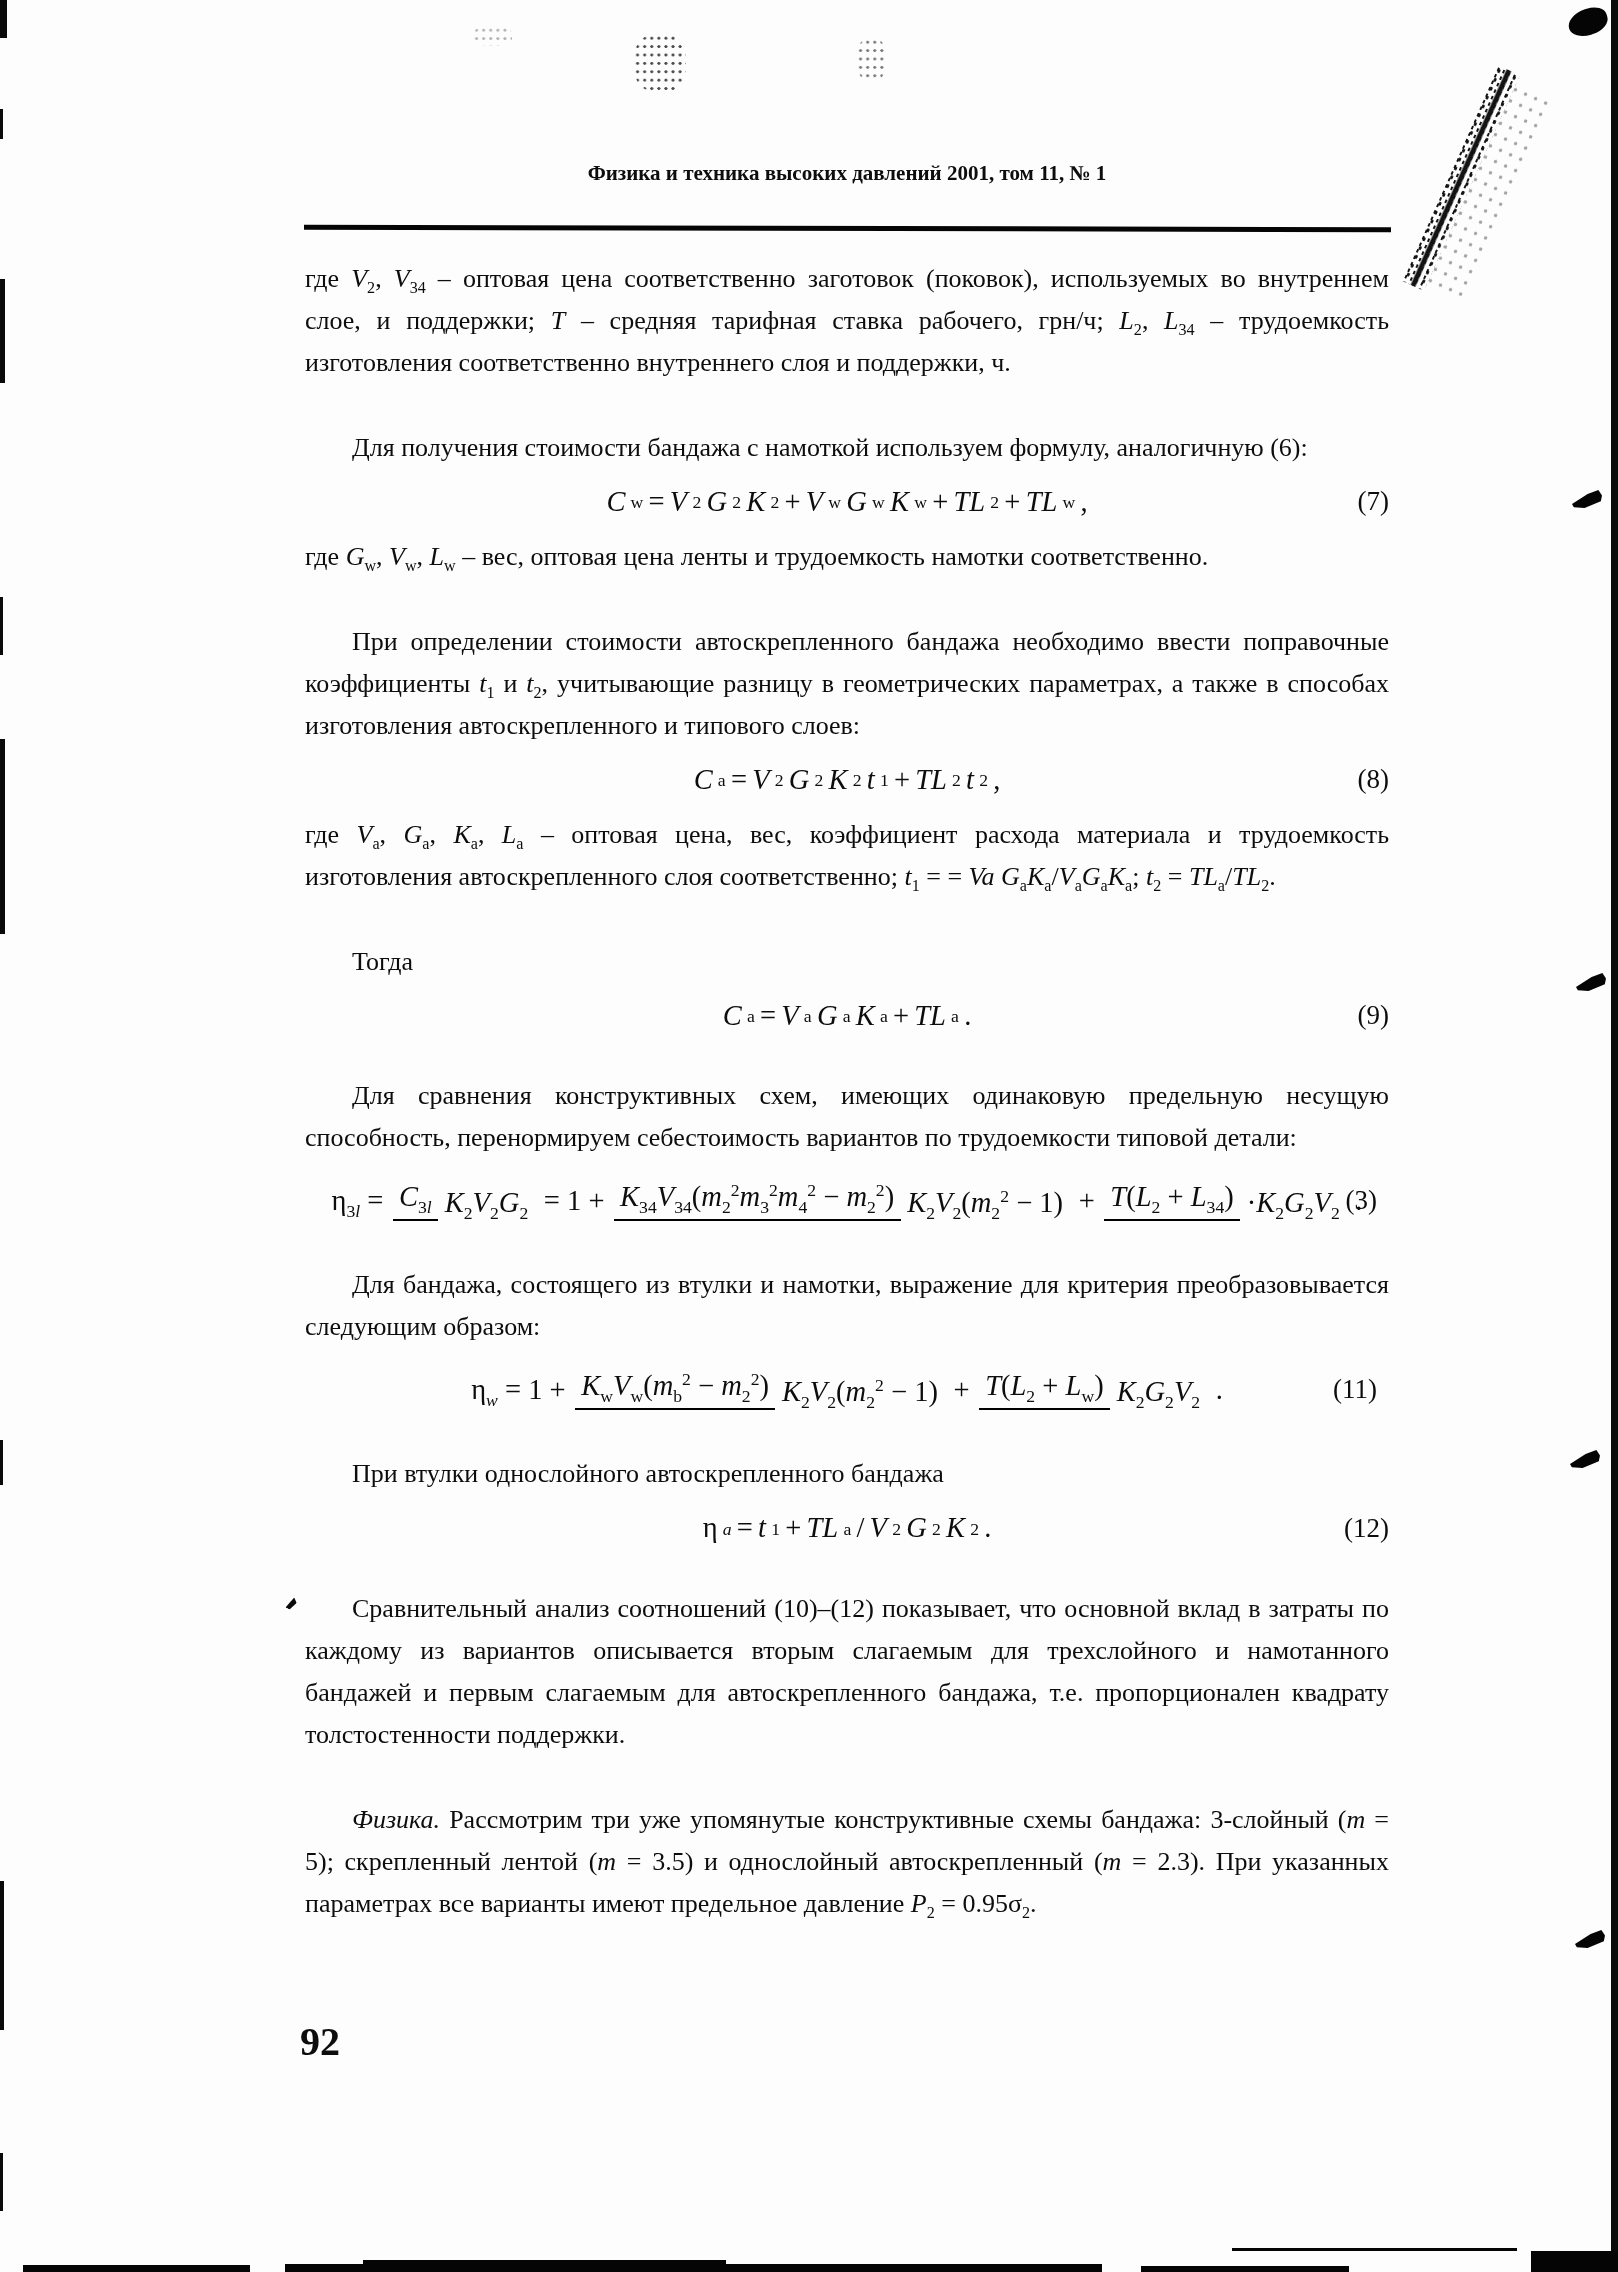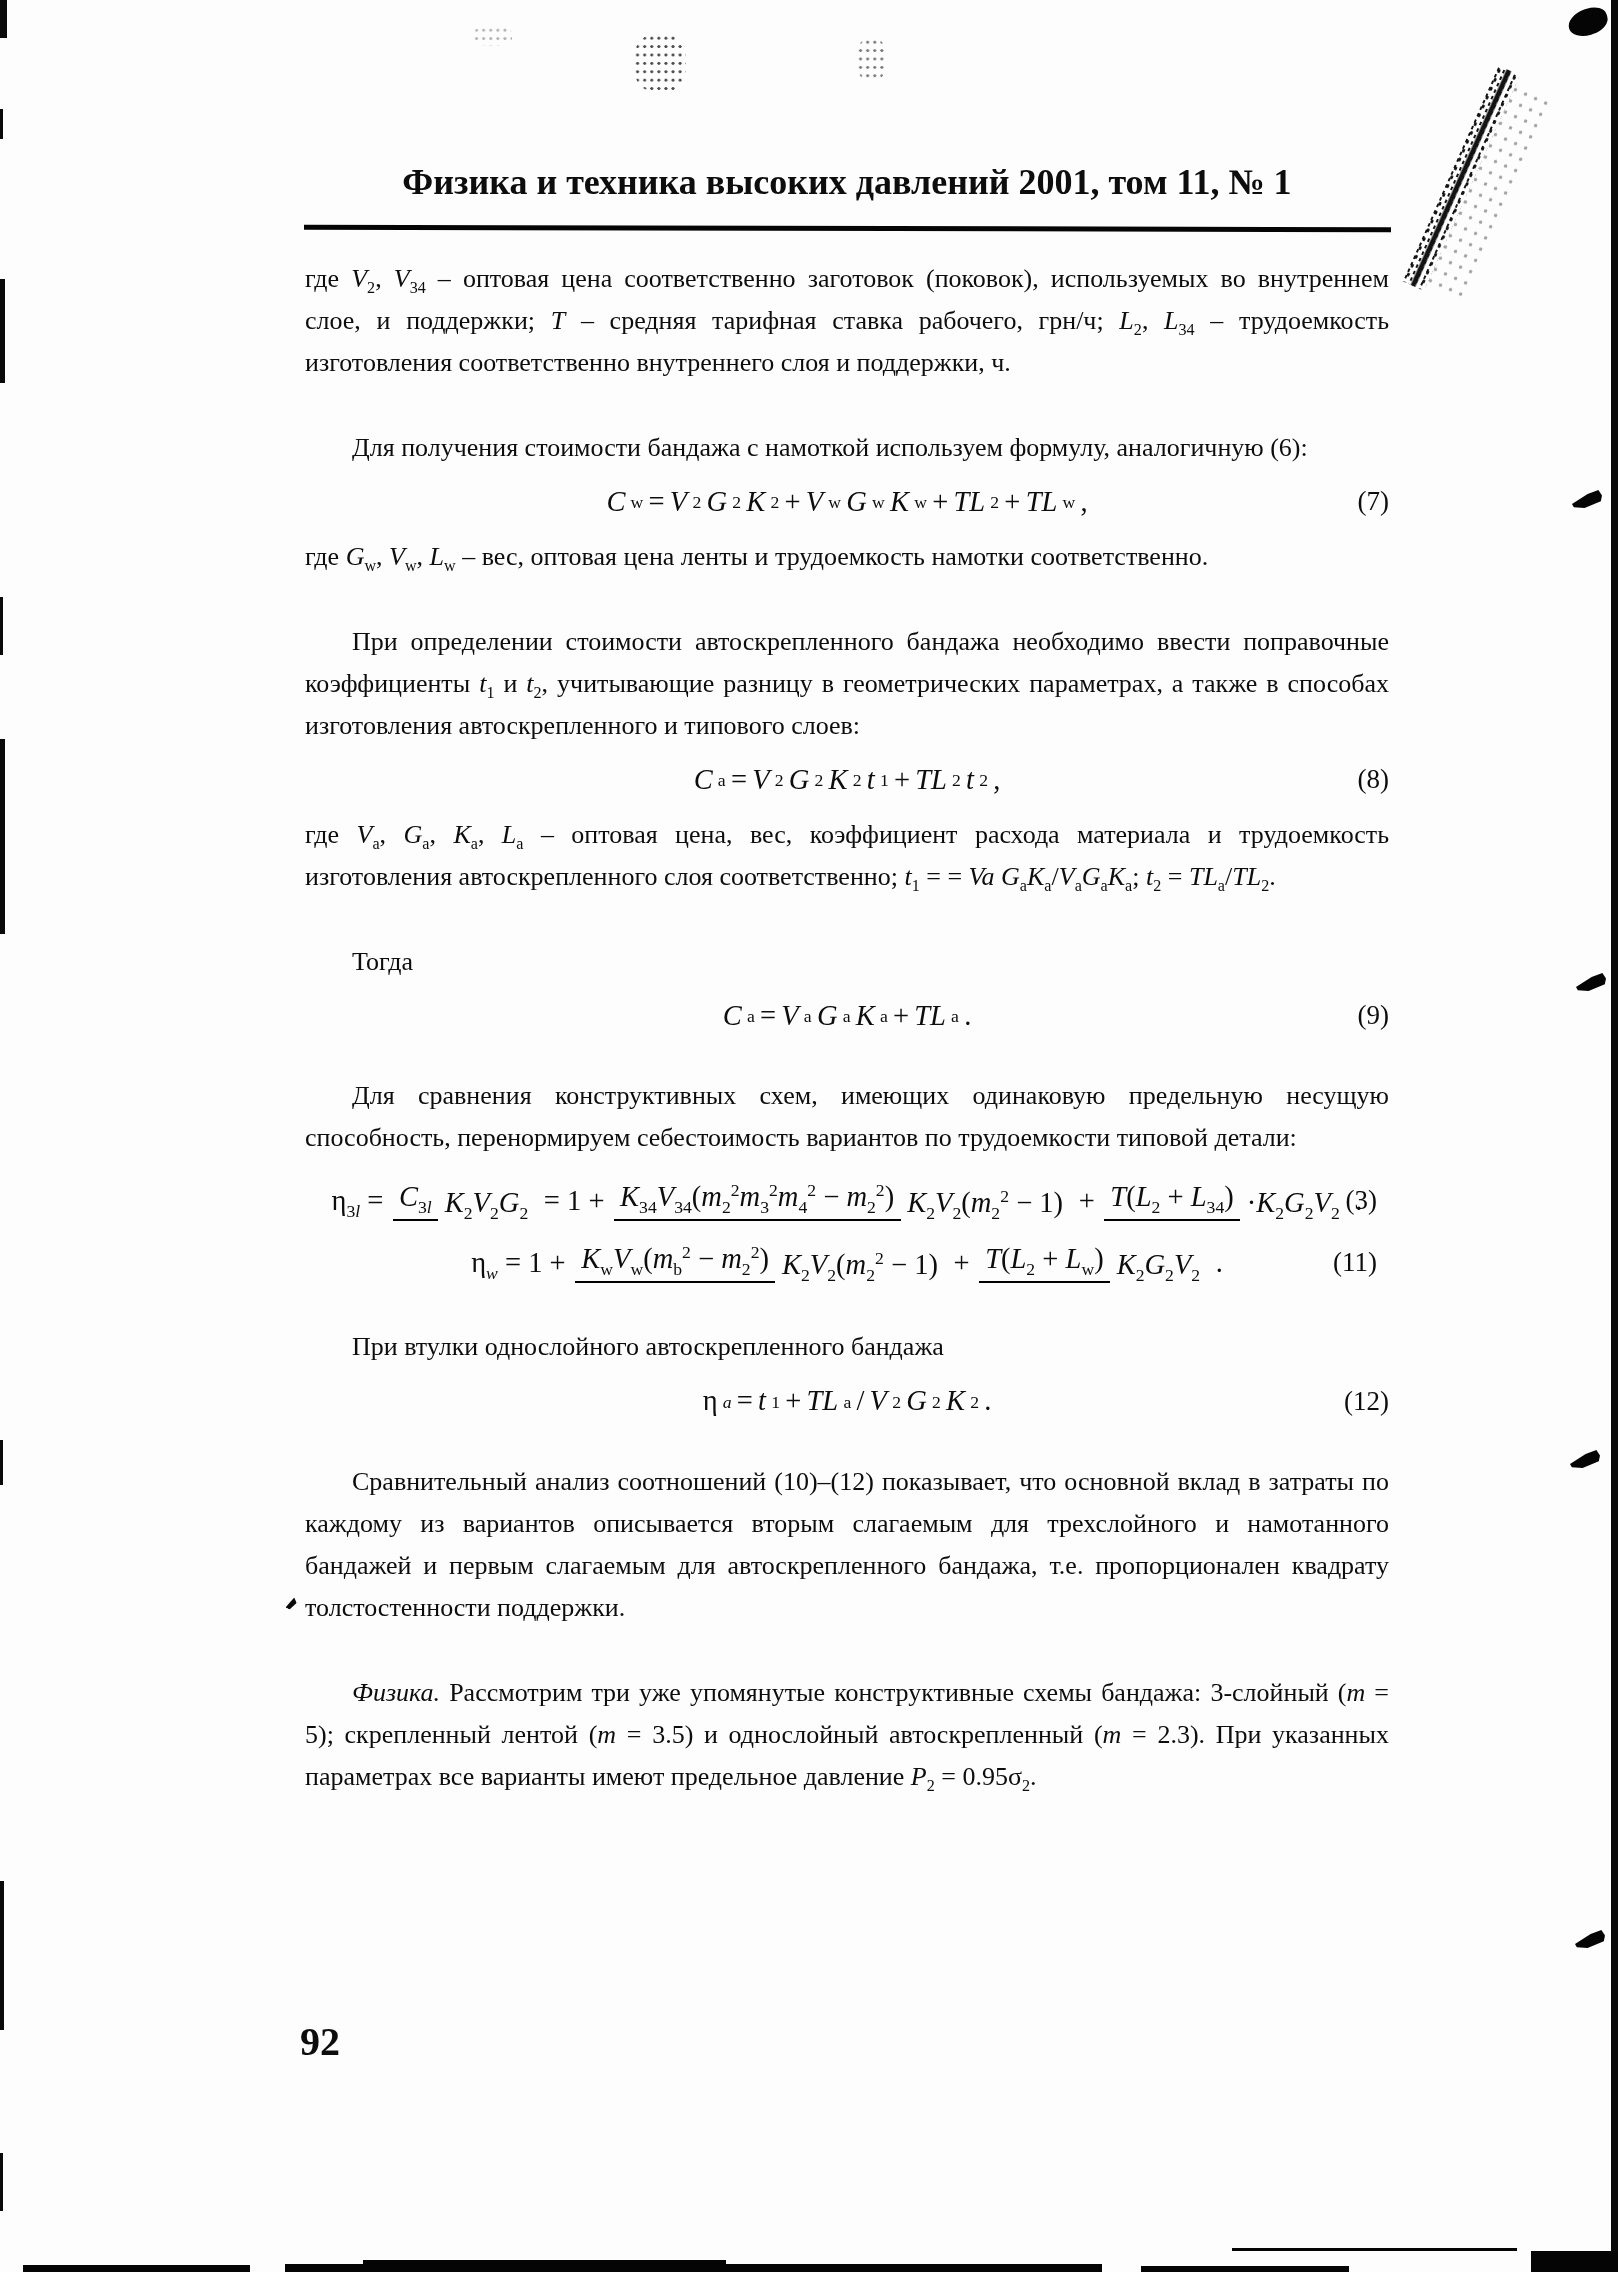--- a/index.html
+++ b/index.html
@@ -7,21 +7,21 @@
     position:relative;
     width:1619px;height:2273px;
     background:#fdfdfd;
     overflow:hidden;
     font-family:"Liberation Serif","DejaVu Serif",serif;
     color:#0d0d0d;
   }
   
   .journal-header{
     position:absolute;left:305px;top:161px;width:1084px;
-    text-align:center;font-weight:bold;font-size:36px;letter-spacing:0px;
+    text-align:center;font-weight:bold;font-size:21px;letter-spacing:0px;
     white-space:nowrap;
   }
   .header-rule{
     position:absolute;left:304px;top:226px;width:1087px;height:5.2px;
     background:#050505;transform:rotate(0.12deg);
   }
   
   .content{
     position:absolute;left:305px;top:258px;width:1084px;
     font-size:26px;line-height:42px;text-align:justify;
@@ -132,20 +132,21 @@
         <span>+</span>
         <span class="frac">
           <span class="fnum"><i>T</i>(<i>L</i><sub>2</sub> + <i>L</i><sub>34</sub>)</span>
           <span class="fden">·<i>K</i><sub>2</sub><i>G</i><sub>2</sub><i>V</i><sub>2</sub></span>
         </span>
         <span>.</span>
       </span>
       <span class="eq-num">(3)</span>
     </div>
 
+    <p class="indent">Для бандажа, состоящего из втулки и намотки, выражение для критерия преобразовывается следующим образом:</p>
 
     <div class="equation tall">
       <span class="eq-body">
         <span>η<sub><i>w</i></sub> = 1 +</span>
         <span class="frac">
           <span class="fnum"><i>K</i><sub>w</sub><i>V</i><sub>w</sub>(<i>m</i><sub>b</sub><sup>2</sup> − <i>m</i><sub>2</sub><sup>2</sup>)</span>
           <span class="fden"><i>K</i><sub>2</sub><i>V</i><sub>2</sub>(<i>m</i><sub>2</sub><sup>2</sup> − 1)</span>
         </span>
         <span>+</span>
         <span class="frac">

